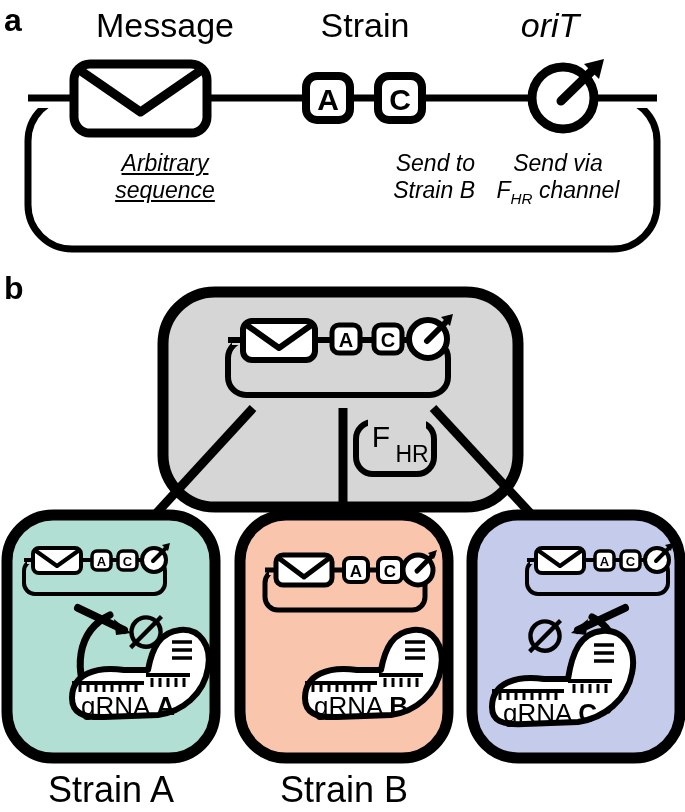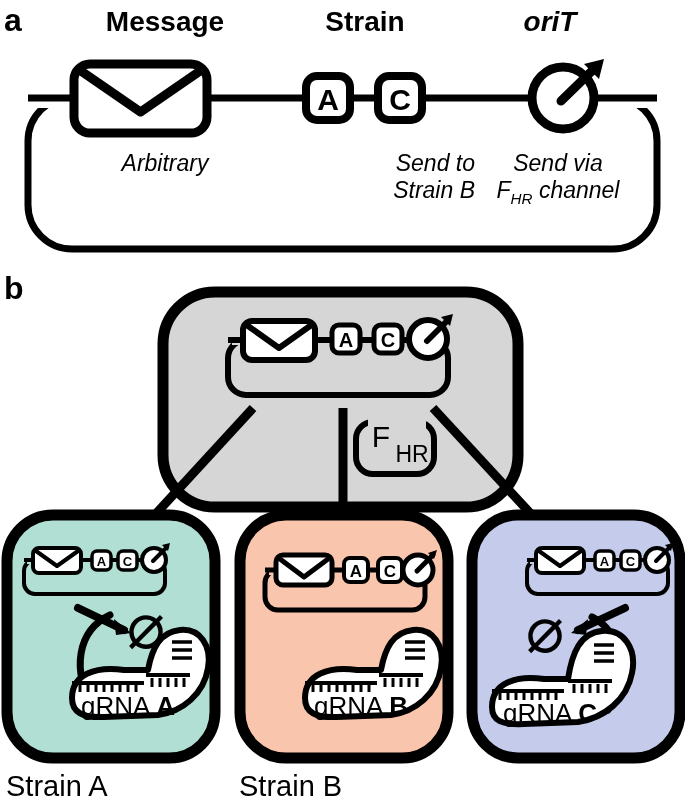--- a/index.html
+++ b/index.html
@@ -13,35 +13,35 @@
   
   .panel-letter{
     position:absolute;font-weight:bold;font-size:32px;line-height:1;
     font-family:"Liberation Sans","DejaVu Sans",sans-serif;
   }
   #panel-a-letter{left:4px;top:4px;}
   #panel-b-letter{left:4px;top:272px;}
 
   
   .col-head{
-    position:absolute;text-align:center;font-weight:bold;font-size:28px;
+    position:absolute;text-align:center;font-weight:normal;font-size:34px;
     line-height:1;white-space:nowrap;
   }
   .col-head.ital{font-style:italic;text-align:center;}
 
   
   .col-cap{
     position:absolute;text-align:center;font-style:italic;font-size:23px;
     line-height:1.18;white-space:nowrap;
   }
   .col-cap sub{font-size:0.66em;}
 
   
   .strain-label{
-    position:absolute;text-align:left;font-size:29px;line-height:1;
+    position:absolute;text-align:center;font-size:36px;line-height:1;
     white-space:nowrap;
   }
   svg{display:block;}
   text{font-family:"Liberation Sans","DejaVu Sans",sans-serif;}
 </style>
 </head>
 <body>
 
 <div class="fig">
 
@@ -74,22 +74,23 @@
       <text x="400" y="110" font-size="30" font-weight="bold" text-anchor="middle" fill="#000">C</text>
     </g>
 
     <g>
       <circle cx="563" cy="98" r="31" fill="#fff" stroke="#000" stroke-width="9"></circle>
       <line x1="561" y1="101" x2="597" y2="66" stroke="#000" stroke-width="9" stroke-linecap="round"></line>
       <polygon points="604,59 584,64 599,79" fill="#000"></polygon>
     </g>
   </svg>
 
-  <div class="col-cap" style="left:55px;top:150px;width:220px;">
+  <div class="col-cap" style="left:55px;top:150px;width:220px;text-decoration:underline;">
     <div>Arbitrary</div>
+    <div>sequence</div>
   </div>
 
   <div class="col-cap" style="left:255px;top:150px;width:220px;text-align:right;">
     <div>Send to</div>
     <div>Strain B</div>
   </div>
 
   <div class="col-cap" style="left:448px;top:150px;width:220px;">
     <div>Send via</div>
     <div>

